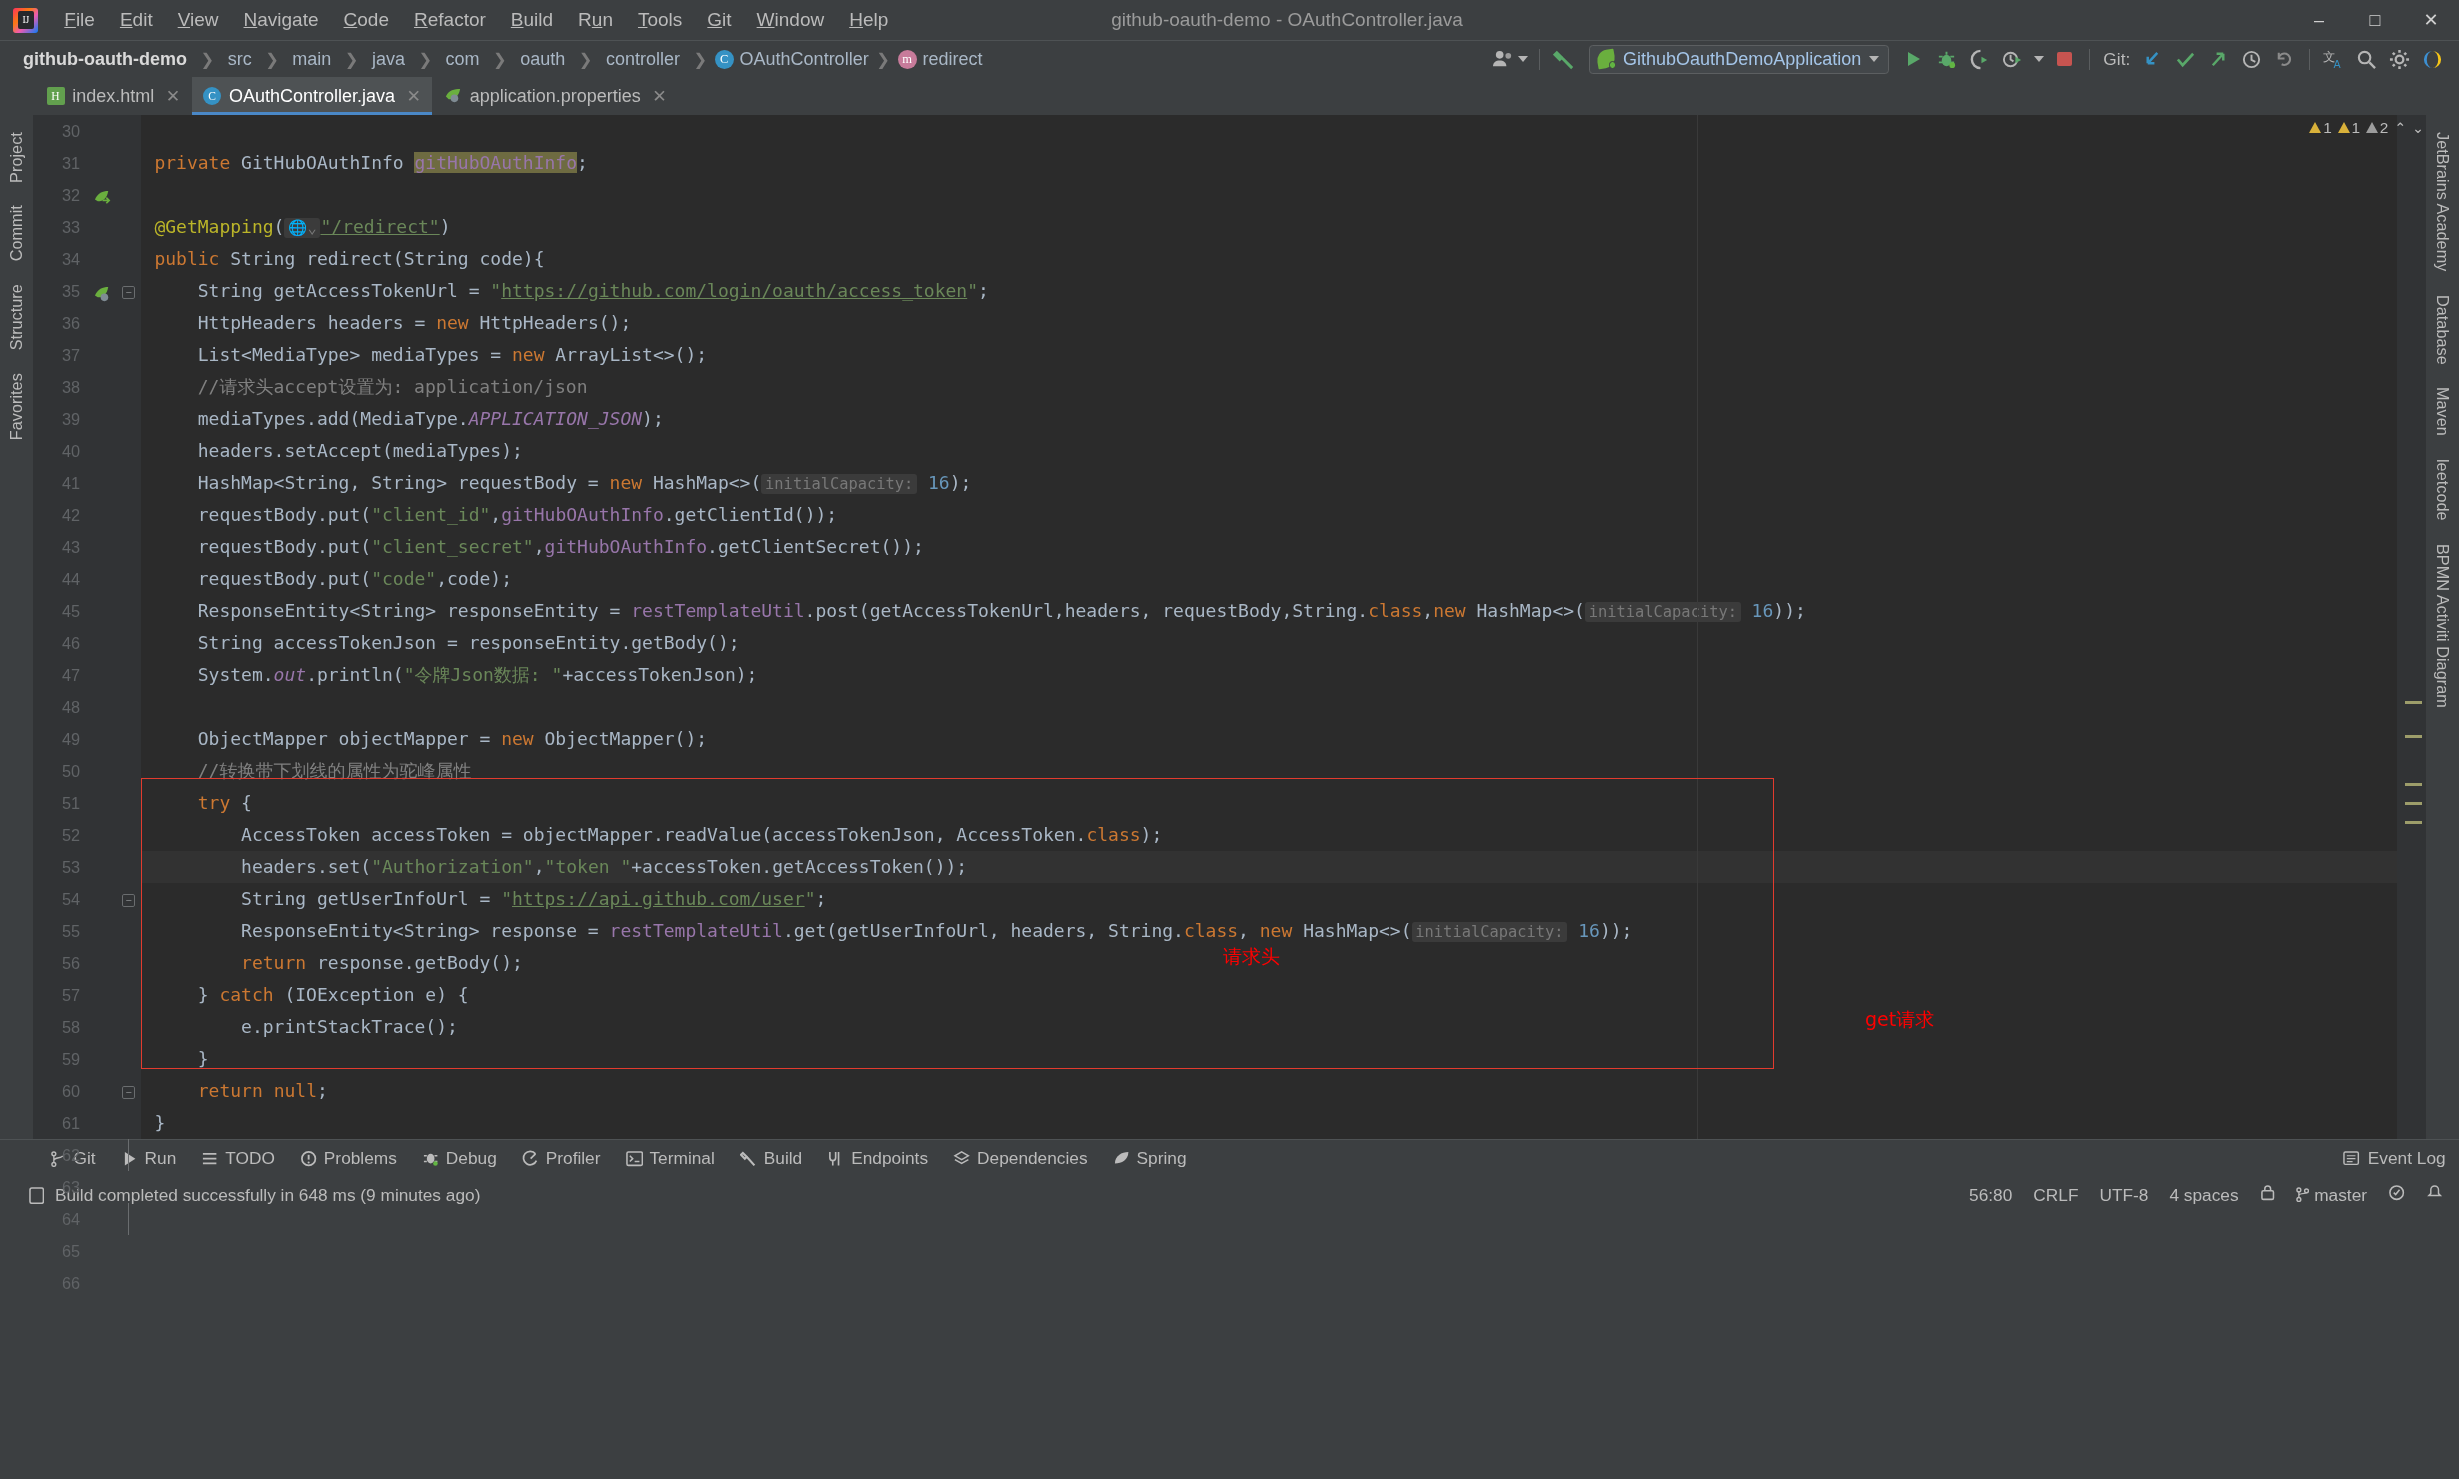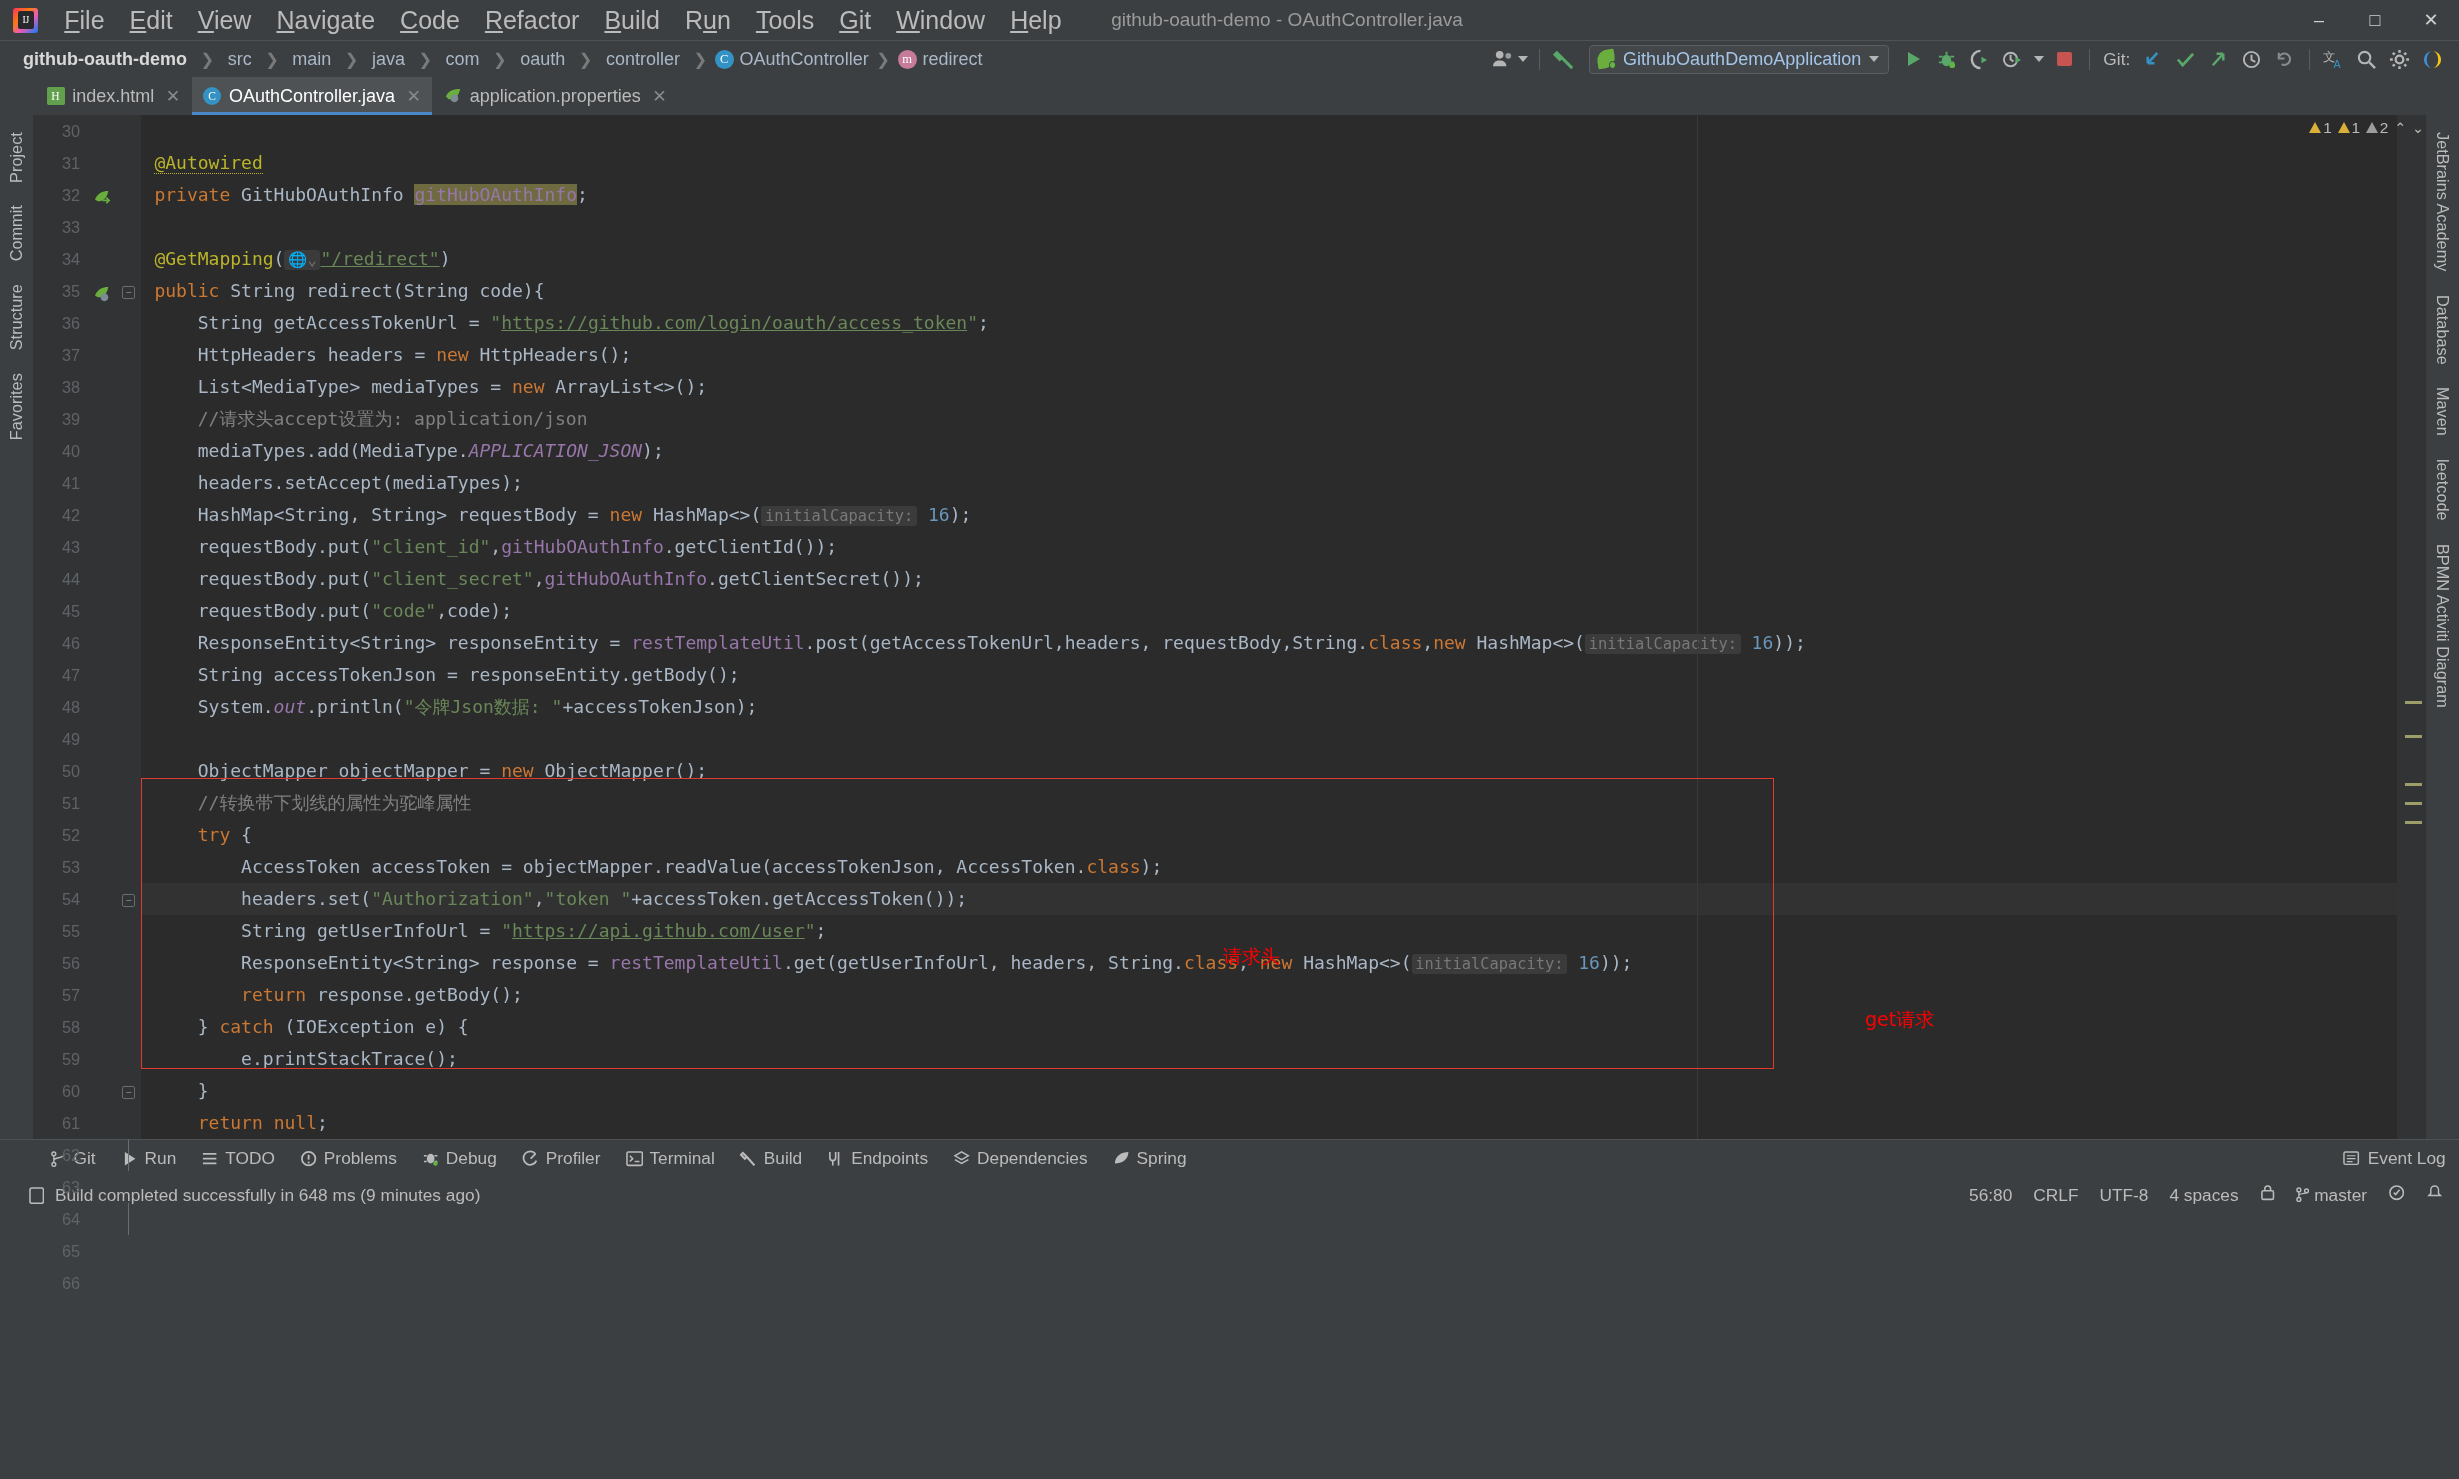--- a/index.html
+++ b/index.html
@@ -15,21 +15,21 @@
   .titlebar {
     height: 40px; background:#3c3f41; display:flex; align-items:center;
     flex: 0 0 40px; position:relative;
   }
   .ij-logo { width: 25px; height:25px; margin-left:13.4px; margin-right:13.4px; position:relative; flex:0 0 25px;}
   .ij-logo .sq { position:absolute; inset:0; border-radius:2.9px;
     background: linear-gradient(135deg,#fe315d 0%, #f97a12 35%, #ed5bb1 60%, #087cfa 100%); }
   .ij-logo .inner { position:absolute; left:4.8px; top:3.8px; width:15.4px; height:17.3px; background:#27282c; border-radius:1.9px;
      color:#fff; font-size:9.6px; font-family:"Liberation Serif",serif; text-align:center; line-height:17.3px;}
   .menu { display:flex; align-items:center; gap:0px; }
-  .menu-item { color:#bbbbbb; font-size:25px; padding: 3.8px 12.5px; cursor:default; white-space:nowrap;}
+  .menu-item { color:#bbbbbb; font-size:19px; padding: 3.8px 12.5px; cursor:default; white-space:nowrap;}
   .menu-item u { text-decoration: underline; }
   .win-title { position:absolute; left:0; right:0; text-align:center; color:#9b9b9b; font-size:19px; pointer-events:none;
      margin-left: 115px; }
   .win-buttons { position:absolute; right:0; top:0; height:40px; display:flex; align-items:center; }
   .win-btn { width:56px; height:40px; display:flex; align-items:center; justify-content:center; color:#cfcfcf; font-size:18px;}
 
   
   .navbar {
     height:37px; flex:0 0 37px; background:#3c3f41; display:flex; align-items:center;
     border-top:1px solid #4e5254; padding-left:11.5px; gap:4px;
@@ -402,21 +402,20 @@
           <div class="gline">61</div>
           <div class="gline">62<span class="gfold line"></span></div>
           <div class="gline">63</div>
           <div class="gline">64<span class="gfold line"></span></div>
           <div class="gline">65</div>
           <div class="gline">66</div>
         </div>
       <div class="code" id="code-root">
         <div class="rightmargin" style="left:1556px;"></div>
       <div class="cl">&nbsp;</div>
-          <div class="cl"><span class="ann err-under">@Autowired</span></div>
           <div class="cl"><span class="kw">private</span> GitHubOAuthInfo <span class="hlbg fld">gitHubOAuthInfo</span>;</div>
           <div class="cl">&nbsp;</div>
           <div class="cl"><span class="ann">@GetMapping</span>(<span class="hint">🌐⌄</span><span class="str link">"/redirect"</span>)</div>
           <div class="cl"><span class="kw">public</span> String <span class="mth">redirect</span>(String code){</div>
           <div class="cl">    String getAccessTokenUrl = <span class="str">"</span><span class="str link">https://github.com/login/oauth/access_token</span><span class="str">"</span>;</div>
           <div class="cl">    HttpHeaders headers = <span class="kw">new</span> HttpHeaders();</div>
           <div class="cl">    List&lt;MediaType&gt; mediaTypes = <span class="kw">new</span> ArrayList&lt;&gt;();</div>
           <div class="cl">    <span class="cmt">//请求头accept设置为: application/json</span></div>
           <div class="cl">    mediaTypes.add(MediaType.<span class="stat">APPLICATION_JSON</span>);</div>
           <div class="cl">    headers.setAccept(mediaTypes);</div>

